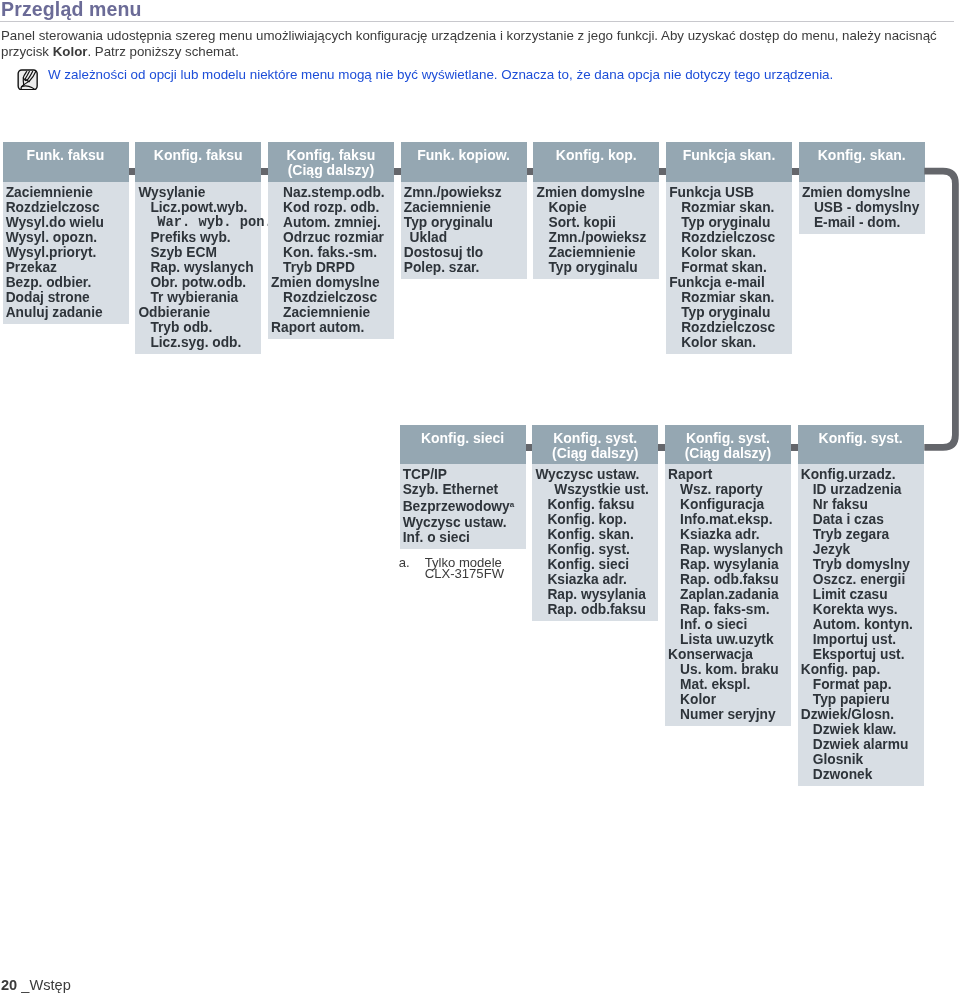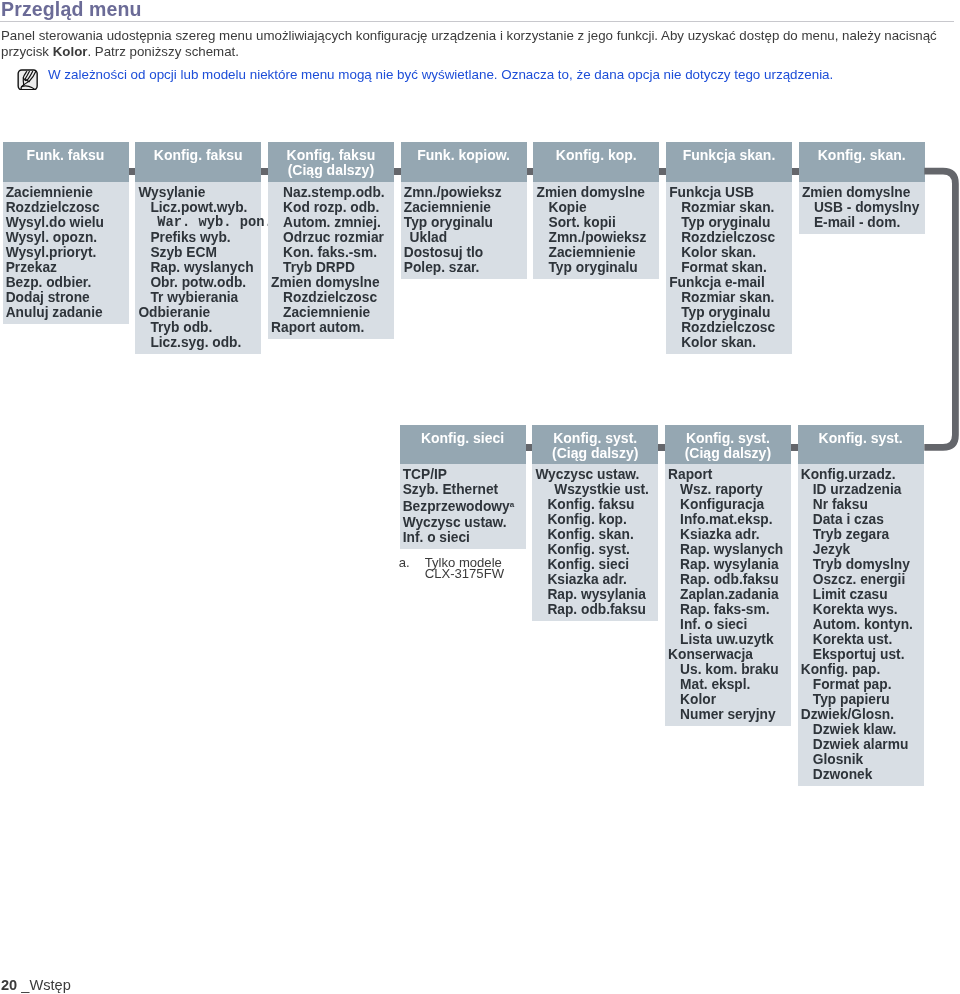--- a/index.html
+++ b/index.html
@@ -226,21 +226,21 @@
         <div style="padding-left: 15.2px;">ID urzadzenia</div>
         <div style="padding-left: 15.2px;">Nr faksu</div>
         <div style="padding-left: 15.2px;">Data i czas</div>
         <div style="padding-left: 15.2px;">Tryb zegara</div>
         <div style="padding-left: 15.2px;">Jezyk</div>
         <div style="padding-left: 15.2px;">Tryb domyslny</div>
         <div style="padding-left: 15.2px;">Oszcz. energii</div>
         <div style="padding-left: 15.2px;">Limit czasu</div>
         <div style="padding-left: 15.2px;">Korekta wys.</div>
         <div style="padding-left: 15.2px;">Autom. kontyn.</div>
-        <div style="padding-left: 15.2px;">Korekta ust.</div>
+        <div style="padding-left: 15.2px;">Importuj ust.</div>
         <div style="padding-left: 15.2px;">Eksportuj ust.</div>
         <div style="padding-left: 3.2px;">Konfig. pap.</div>
         <div style="padding-left: 15.2px;">Format pap.</div>
         <div style="padding-left: 15.2px;">Typ papieru</div>
         <div style="padding-left: 3.2px;">Dzwiek/Glosn.</div>
         <div style="padding-left: 15.2px;">Dzwiek klaw.</div>
         <div style="padding-left: 15.2px;">Dzwiek alarmu</div>
         <div style="padding-left: 15.2px;">Glosnik</div>
         <div style="padding-left: 15.2px;">Dzwonek</div>
       </div>

